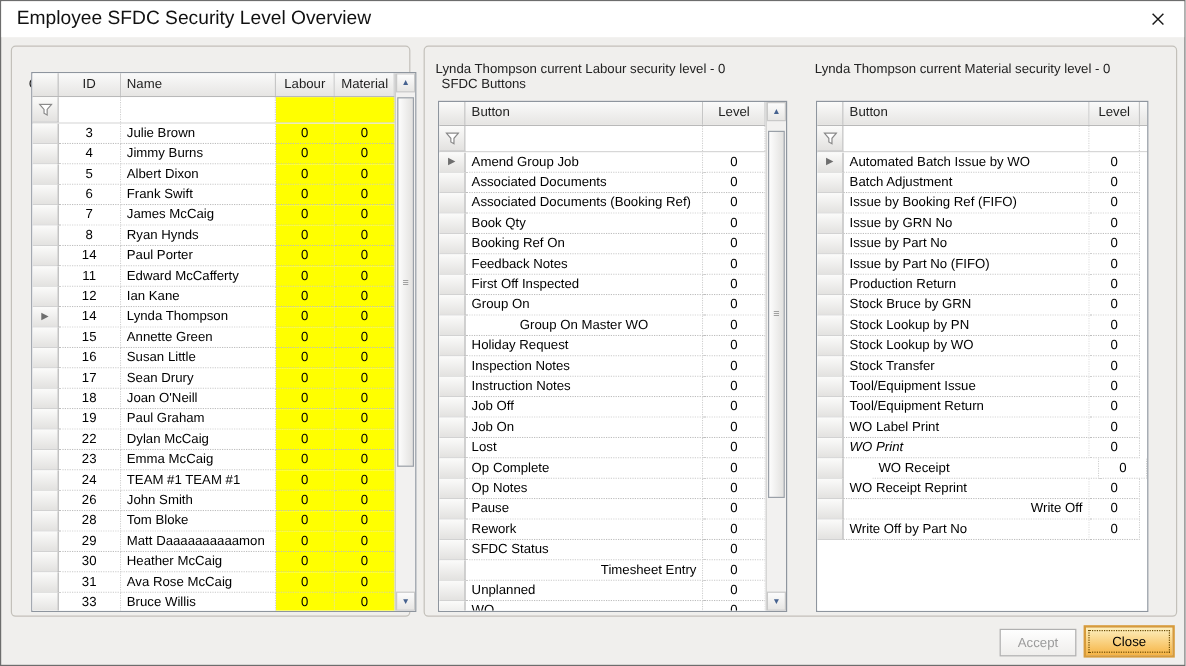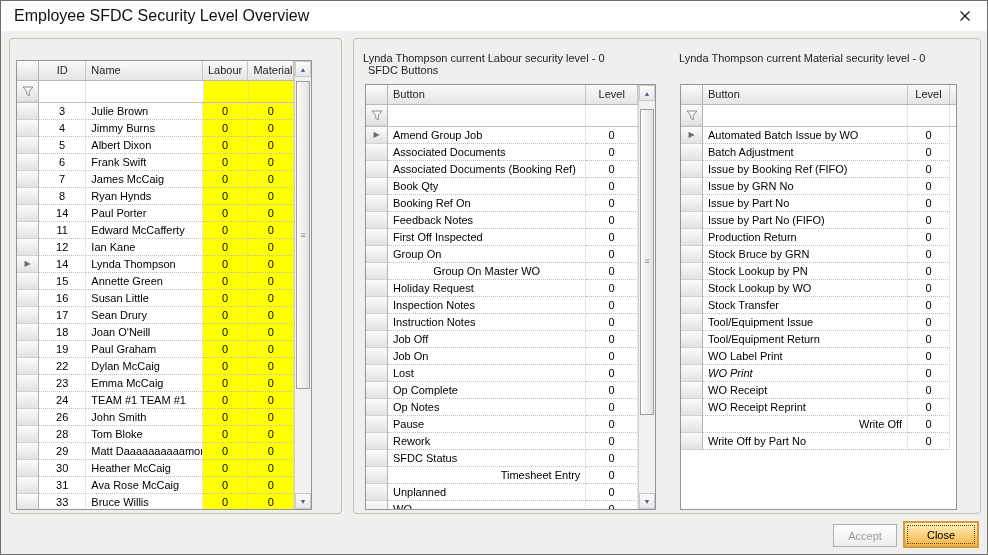--- a/index.html
+++ b/index.html
@@ -16,21 +16,21 @@
   
   .gb{position:absolute;border:1px solid #c3c0ba;border-radius:4px;}
   .gb-label{position:absolute;top:-8px;left:10px;background:#f0efed;padding:0 4px;color:#222;line-height:14px;margin-top:32px;}
   .gb-employee{left:8px;top:37px;width:333px;height:476px;}
   .gb-sfdc{left:352px;top:37px;width:628px;height:476px;}
   .caption{position:absolute;color:#222;white-space:nowrap;}
   .caption-labour{left:9px;top:13px;}
   .caption-material{left:325px;top:13px;}
   
   .grid{position:absolute;display:flex;background:#fff;border:1px solid #8e959e;overflow:hidden;}
-  .grid-employee{left:6px;top:21px;width:296px;height:450px;justify-content:center;}
+  .grid-employee{left:16px;top:21px;width:321px;height:450px;justify-content:center;}
   .grid-labour{left:11px;top:45px;width:291px;height:426px;}
   .grid-material{left:326px;top:45px;width:277px;height:426px;}
   .g-main{flex:1;display:flex;flex-direction:column;min-width:0;}
   .g-row{display:flex;flex-shrink:0;}
   .g-header{height:20px;border-bottom:1px solid #b9b9b9;}
   .g-hcell{background:linear-gradient(180deg,#fafafa,#e6e5e3);border-right:1px solid #c6c6c6;
            padding:0 5px;line-height:19px;color:#1e1e1e;overflow:hidden;white-space:nowrap;}
   .g-hfill{flex:1;background:linear-gradient(180deg,#fafafa,#e6e5e3);}
   .g-filter{height:22px;border-bottom:1px solid #c2c2c2;}
   .g-fcell{background:#fff;border-right:1px dotted #cfcfcf;}
@@ -549,21 +549,21 @@
               <div class="g-dfill"></div>
             </div>
             <div class="g-row g-datarow">
               <div class="g-rowhdr"></div>
               <div class="g-dcell" style="width: 205px; text-align: left; font-style: italic;">WO Print</div>
               <div class="g-dcell" style="width: 42px; text-align: center;">0</div>
               <div class="g-dfill"></div>
             </div>
             <div class="g-row g-datarow">
               <div class="g-rowhdr"></div>
-              <div class="g-dcell" style="width: 205px; text-align: left;">WO Receipt</div>
+              <div class="g-dcell" style="width: 205px; text-align: left; margin-left: 24px;">WO Receipt</div>
               <div class="g-dcell" style="width: 42px; text-align: center;">0</div>
               <div class="g-dfill"></div>
             </div>
             <div class="g-row g-datarow">
               <div class="g-rowhdr"></div>
               <div class="g-dcell" style="width: 205px; text-align: left;">WO Receipt Reprint</div>
               <div class="g-dcell" style="width: 42px; text-align: center;">0</div>
               <div class="g-dfill"></div>
             </div>
             <div class="g-row g-datarow">

